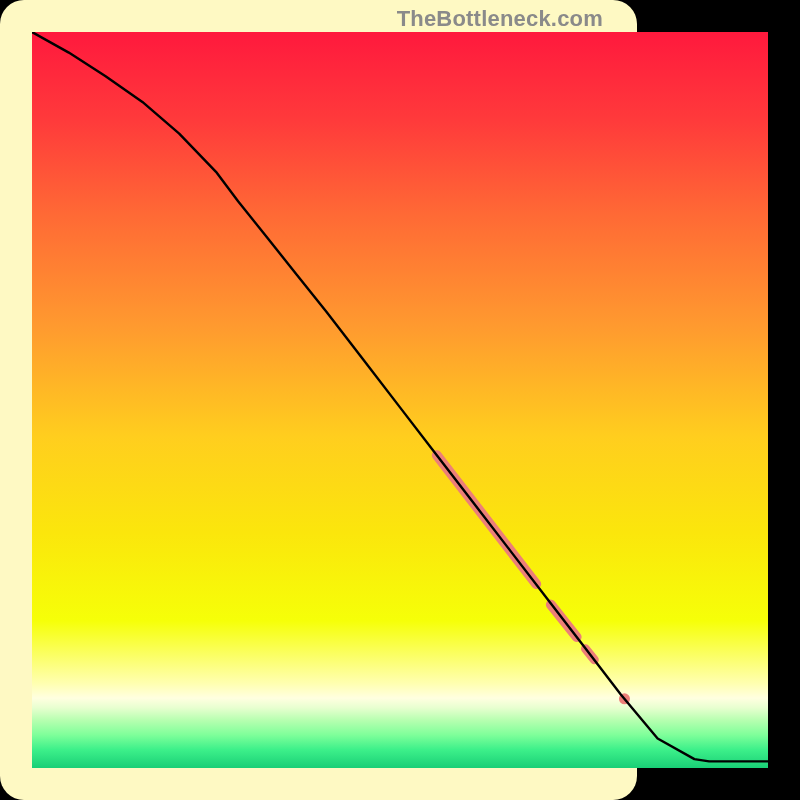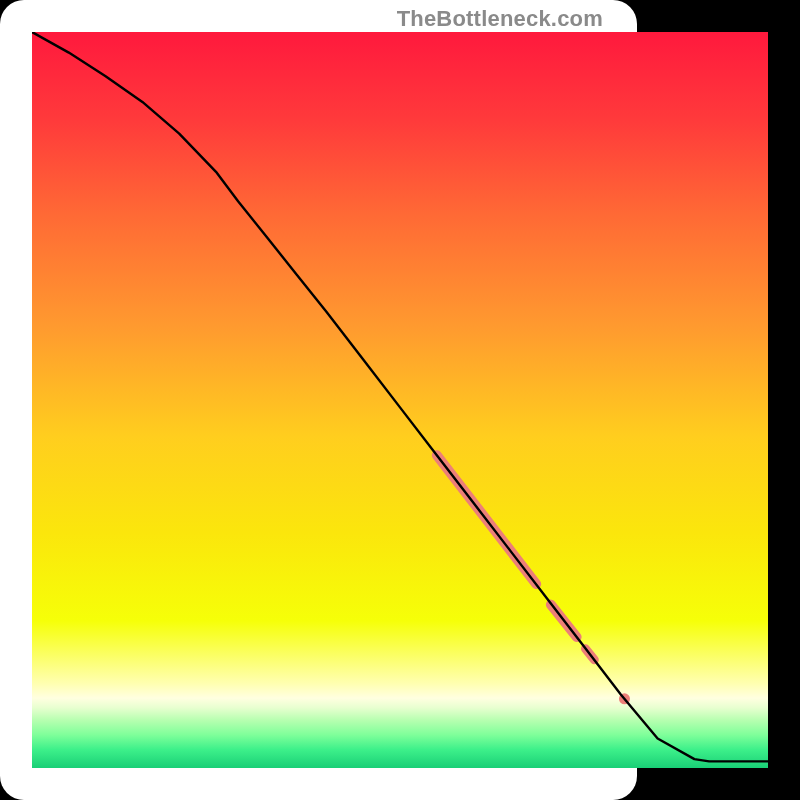--- a/index.html
+++ b/index.html
@@ -8,21 +8,21 @@
     width: 800px;
     height: 800px;
     overflow: hidden;
     background: #000;
     font-family: Arial, Helvetica, sans-serif;
   }
   .stage {
     position: relative;
     width: 637px;
     height: 800px;
-    background: #ffffff;
+    background: #fef9c3;
     border-radius: 24px;
   }
   .plot {
     position: absolute;
     left: 32px;
     top: 32px;
     width: 736px;
     height: 736px;
   }
   .plot .gradient {

